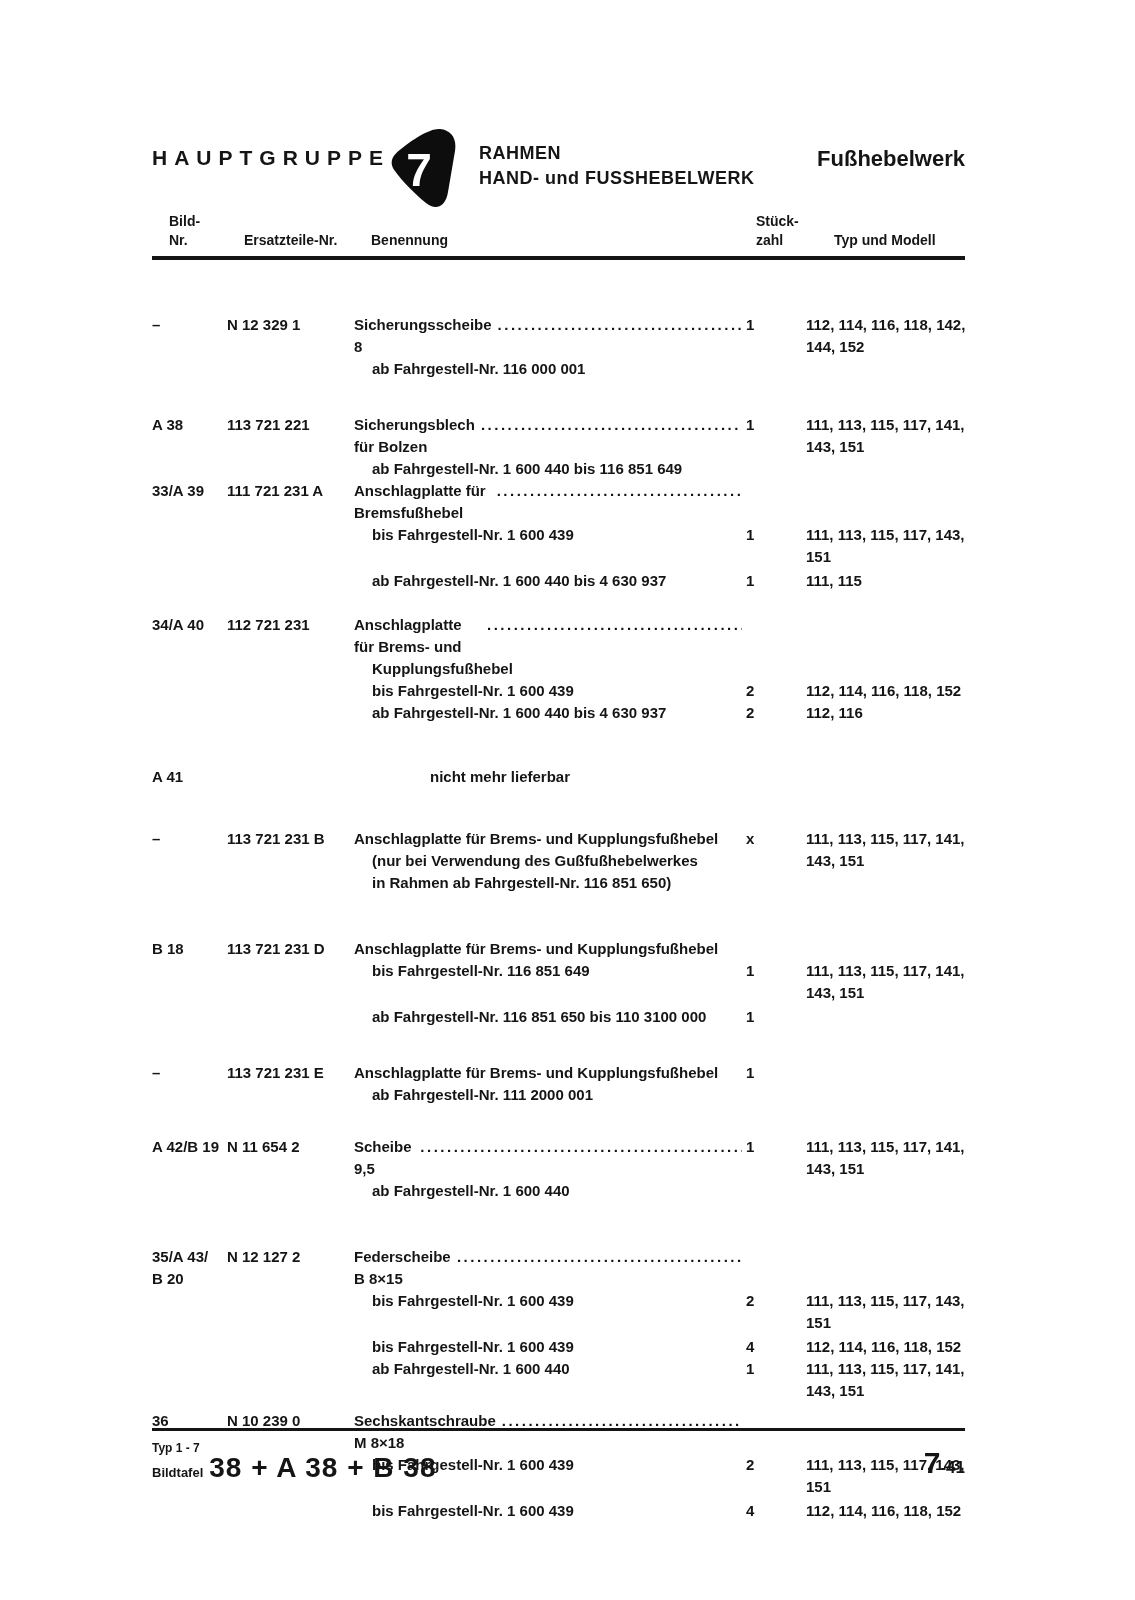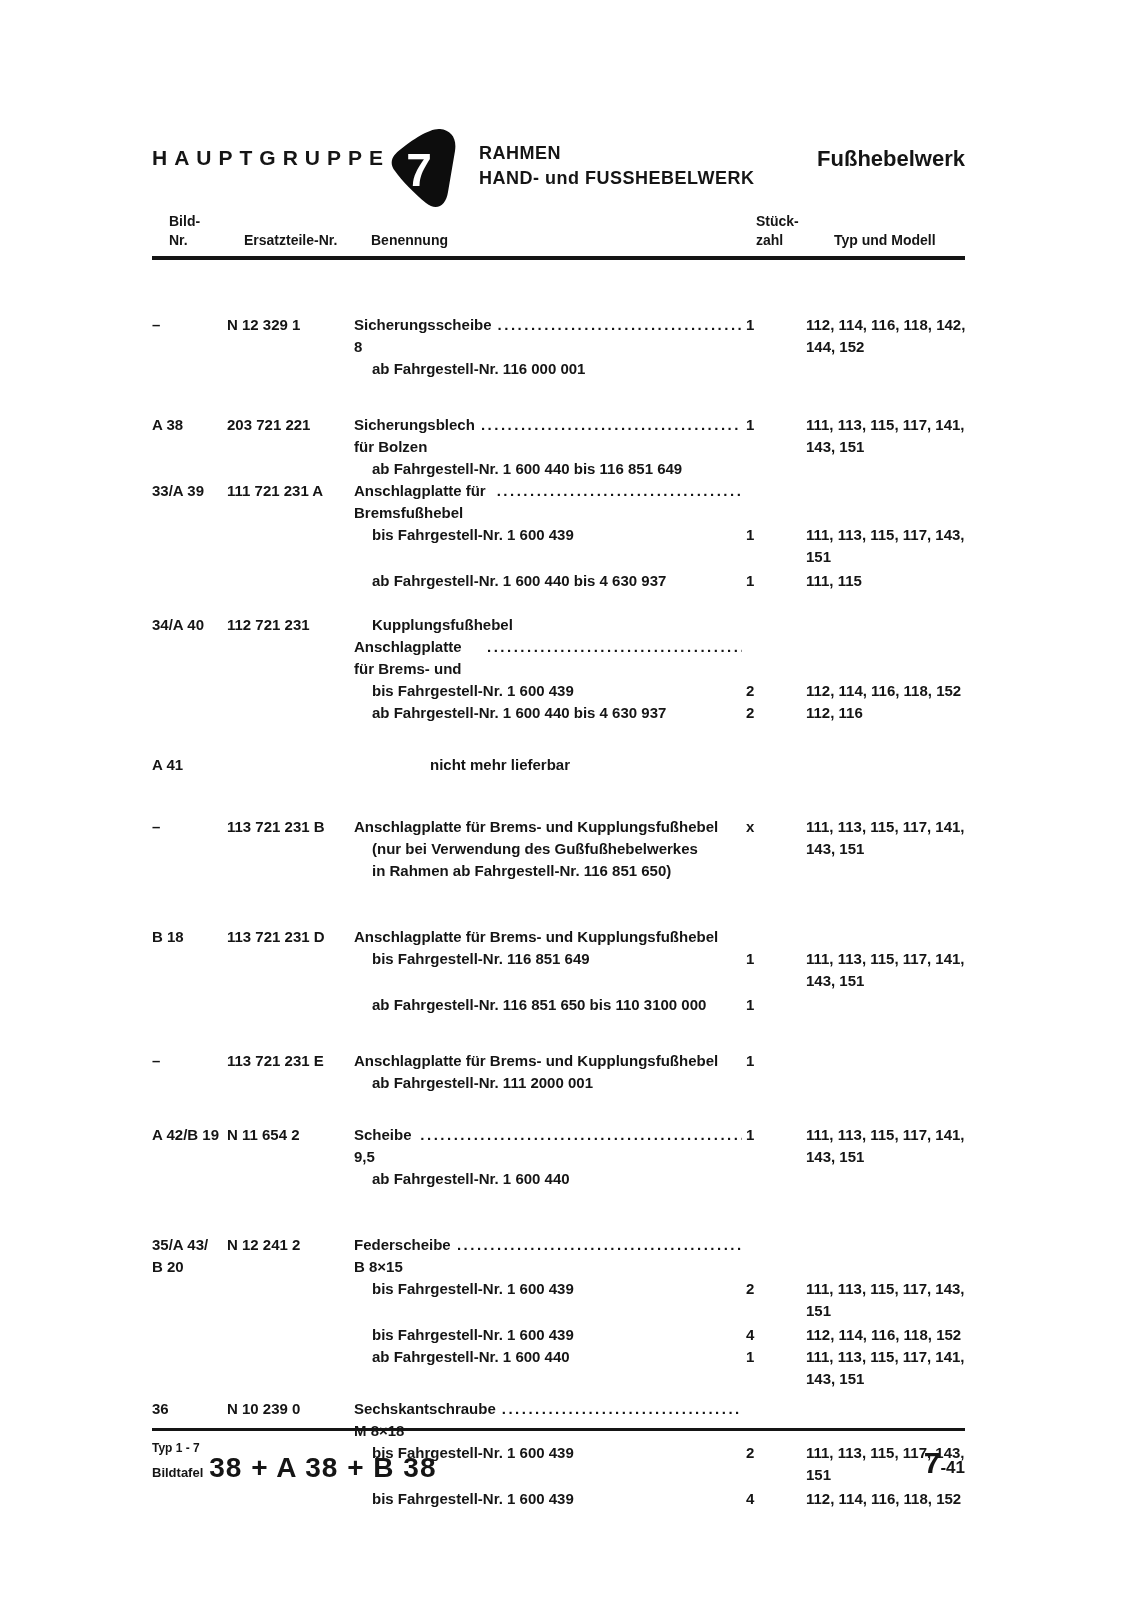--- a/index.html
+++ b/index.html
@@ -30,21 +30,21 @@
 
   .header-rule { left:152px; top:256px; width:813px; height:4px; background:#151515; }
 
   
   .table { left:152px; top:260px; width:813px; font-size:15px; line-height:22px; }
   .row { display:grid; grid-template-columns:75px 127px 611px; }
   .row:nth-child(1){ margin-top:54px; }
   .row:nth-child(2){ margin-top:34px; }
   .row:nth-child(3){ }
   .row:nth-child(4){ margin-top:22px; }
-  .row:nth-child(5){ margin-top:30px;gap:38px; }
+  .row:nth-child(5){ margin-top:42px;gap:38px; }
   .row:nth-child(6){ margin-top:40px; }
   .row:nth-child(7){ margin-top:44px; }
   .row:nth-child(8){ margin-top:34px; }
   .row:nth-child(9){ margin-top:30px; }
   .row:nth-child(10){ margin-top:44px; }
   .row:nth-child(11){ margin-top:30px; }
   .bild { white-space:pre-line; }
   .line { position:relative; min-height:22px; }
   .line.gap { margin-top:24px; }
   .text-wrap { display:flex; width:388px; align-items:baseline; }
@@ -118,21 +118,21 @@
         </div>
         <div class="line">
           <div class="text-wrap">
             <div class="text indent">ab Fahrgestell-Nr. 116 000 001</div>
           </div>
         </div>
       </div>
     </div>
     <div class="row">
       <div class="bild">A 38</div>
-      <div class="part">203 721 221</div>
+      <div class="part">113 721 221</div>
       <div class="lines">
         <div class="line">
           <div class="text-wrap">
             <div class="text">Sicherungsblech für Bolzen</div>
             <div class="dots"></div>
           </div>
           <div class="qty">1</div>
           <div class="models">111, 113, 115, 117, 141,
 143, 151</div>
         </div>
@@ -169,27 +169,27 @@
           <div class="models">111, 115</div>
         </div>
       </div>
     </div>
     <div class="row">
       <div class="bild">34/A 40</div>
       <div class="part">112 721 231</div>
       <div class="lines">
         <div class="line">
           <div class="text-wrap">
+            <div class="text">Anschlagplatte für Brems- und</div>
+            <div class="dots"></div>
+          </div>
+        </div>
+        <div class="line">
+          <div class="text-wrap">
             <div class="text indent">Kupplungsfußhebel</div>
-          </div>
-        </div>
-        <div class="line">
-          <div class="text-wrap">
-            <div class="text">Anschlagplatte für Brems- und</div>
-            <div class="dots"></div>
           </div>
         </div>
         <div class="line">
           <div class="text-wrap">
             <div class="text indent">bis Fahrgestell-Nr. 1 600 439</div>
           </div>
           <div class="qty">2</div>
           <div class="models">112, 114, 116, 118, 152</div>
         </div>
         <div class="line">
@@ -294,21 +294,21 @@
         <div class="line">
           <div class="text-wrap">
             <div class="text indent">ab Fahrgestell-Nr. 1 600 440</div>
           </div>
         </div>
       </div>
     </div>
     <div class="row">
       <div class="bild">35/A 43/
 B 20</div>
-      <div class="part">N 12 241 2</div>
+      <div class="part">N 12 127 2</div>
       <div class="lines">
         <div class="line">
           <div class="text-wrap">
             <div class="text">Federscheibe B 8×15</div>
             <div class="dots"></div>
           </div>
         </div>
         <div class="line">
           <div class="text-wrap">
             <div class="text indent">bis Fahrgestell-Nr. 1 600 439</div>

